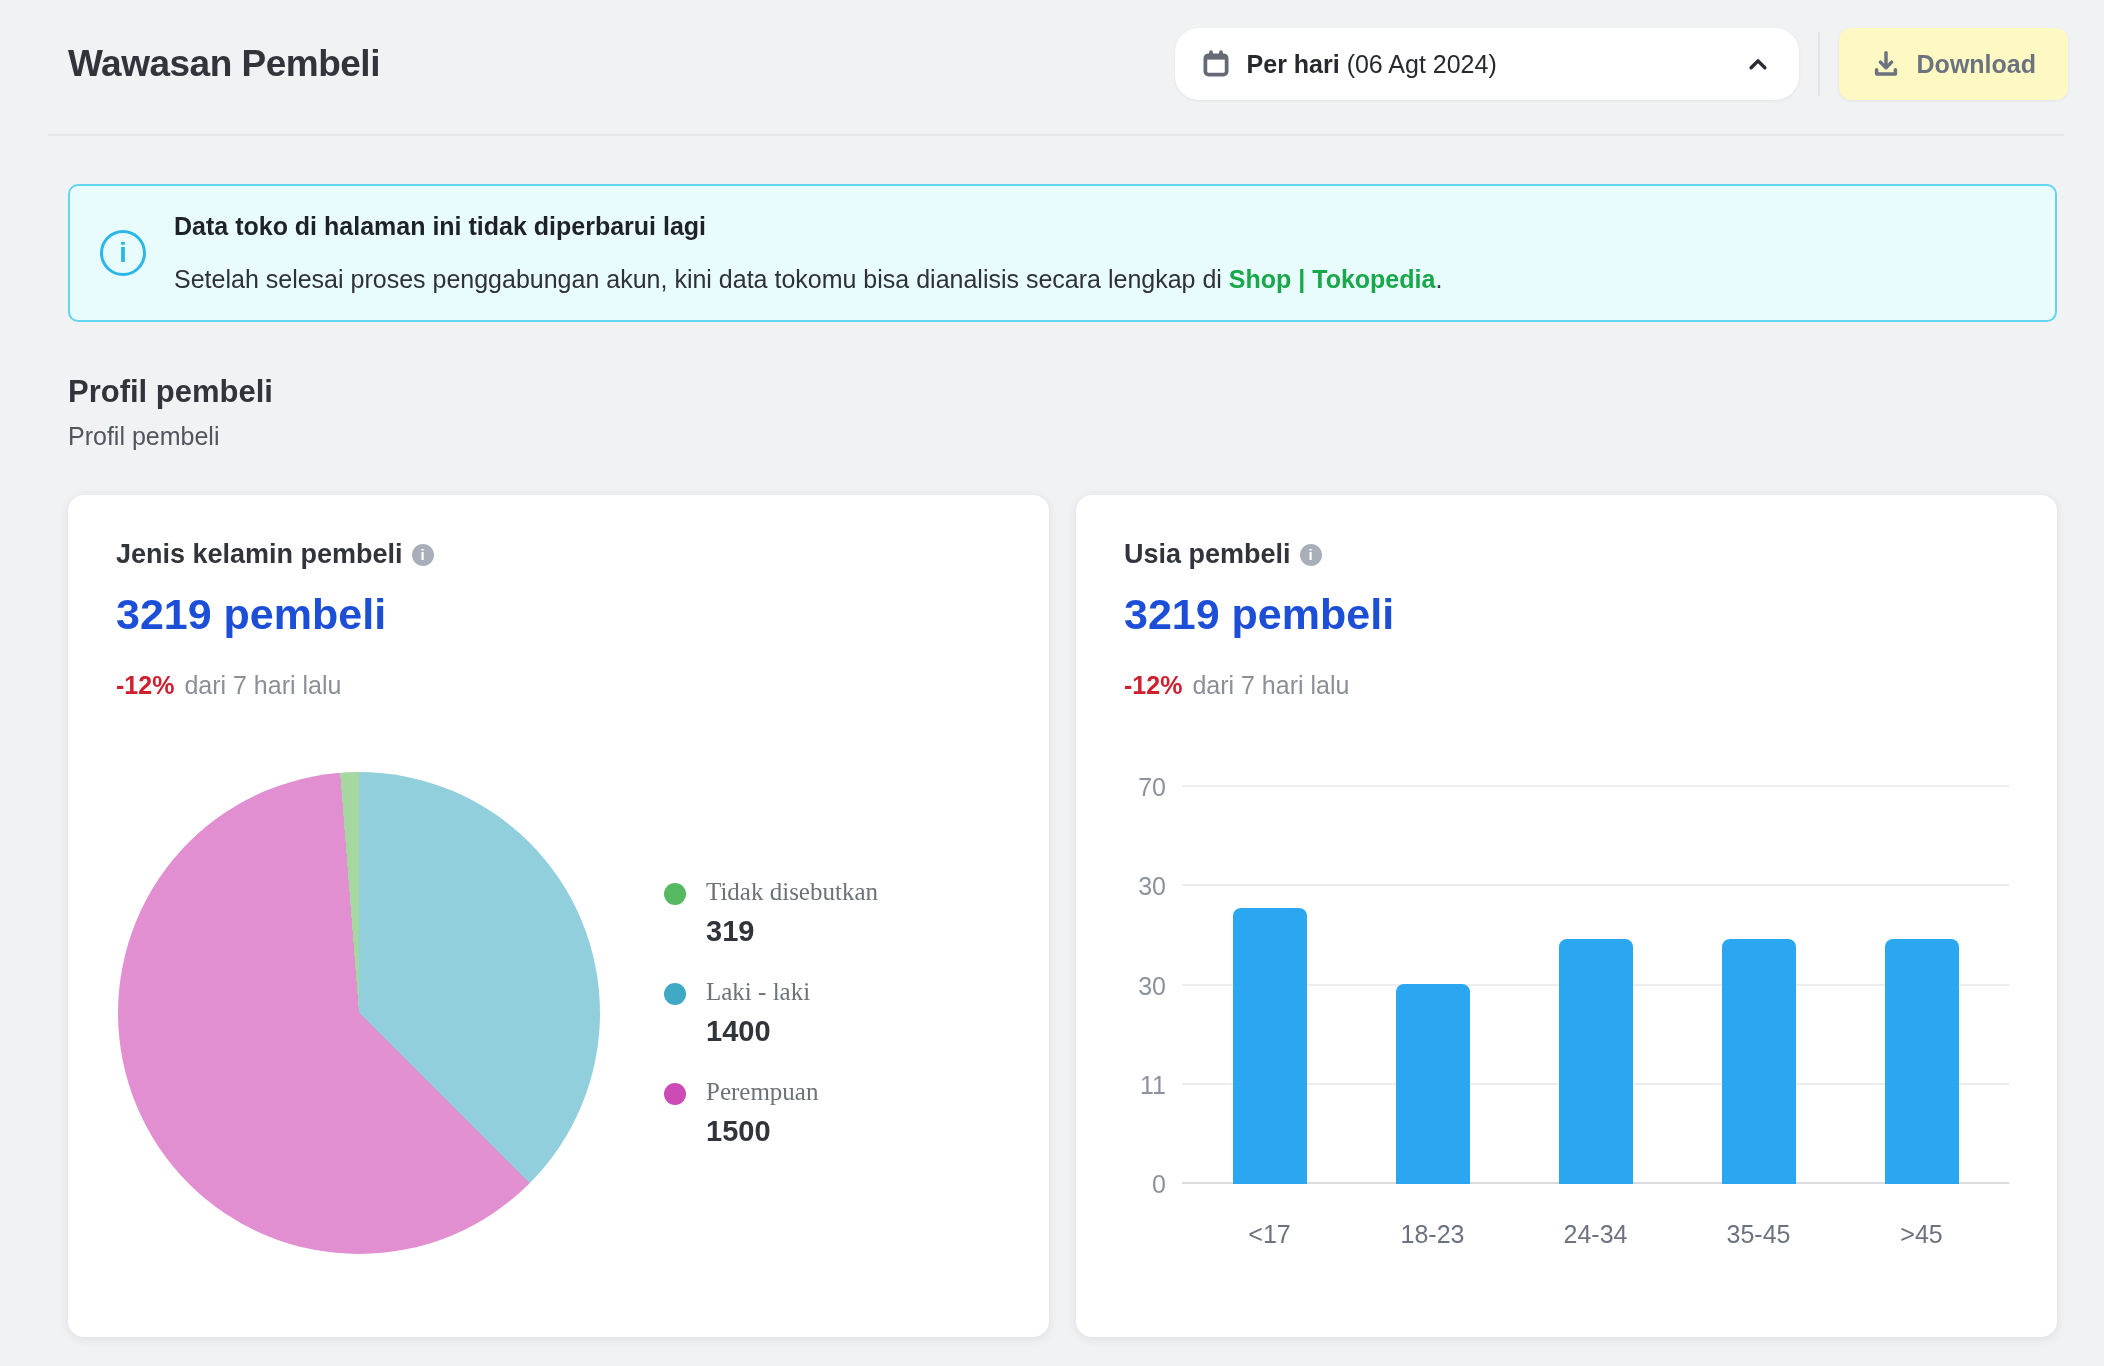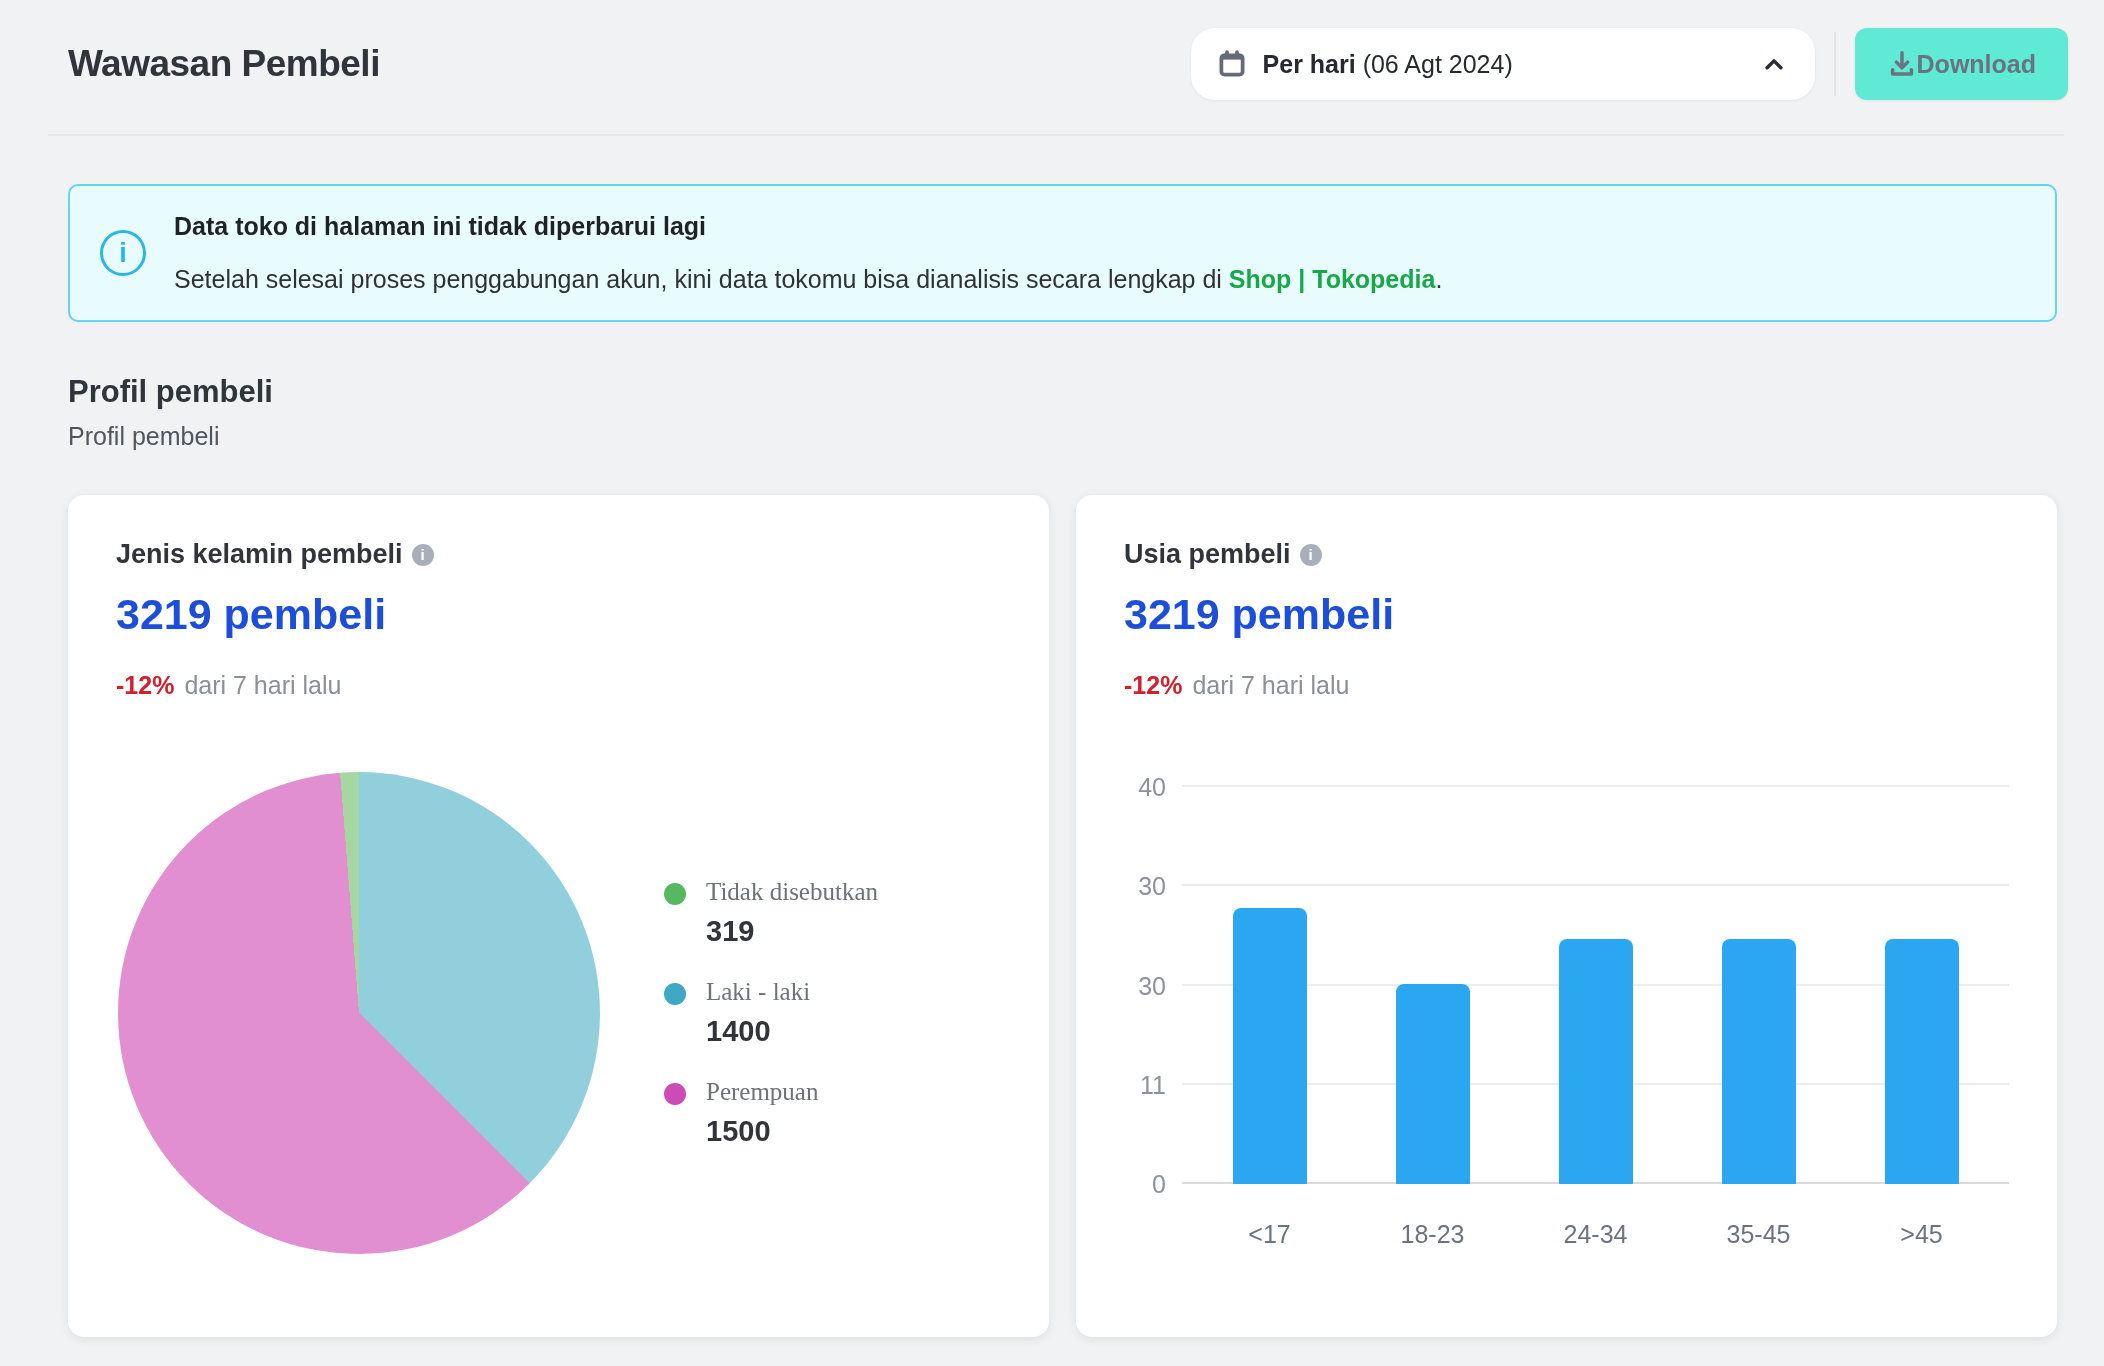--- a/index.html
+++ b/index.html
@@ -20,22 +20,22 @@
     width: 624px; height: 72px; background: #fff; border: none; border-radius: 24px;
     display: flex; align-items: center; gap: 16px; padding: 0 26px;
     font-family: inherit; font-size: 25px; color: #26292E; cursor: pointer;
     box-shadow: 0 1px 3px rgba(49,53,59,0.08);
   }
   .period-text b { font-weight: 700; }
   .period-text span { font-weight: 400; }
   .chev { margin-left: auto; display: flex; }
   .vdiv { width: 2px; height: 64px; background: #E2E4E8; }
   .dl-btn {
-    height: 72px; background: #5eead4; border: none; border-radius: 12px;
-    display: flex; align-items: center; padding: 0 32px;
+    height: 72px; background: #fef9c3; border: none; border-radius: 12px;
+    display: flex; align-items: center; gap: 16px; padding: 0 32px;
     font-family: inherit; font-size: 25px; font-weight: 700; color: #6B7280; cursor: pointer;
     box-shadow: 0 1px 3px rgba(49,53,59,0.08);
   }
   .hr { height: 2px; background: #E5E7EB; margin: 34px 40px 0 48px; }
 
   
   .banner {
     margin: 48px 47px 0 68px; height: 138px; border-radius: 10px;
     background: #E8FBFD; border: 2px solid #63D5EE;
     display: flex; align-items: center; padding: 0 30px;
@@ -209,21 +209,21 @@
         <span class="delta">-12%</span><span class="delta-suffix">dari 7 hari lalu</span>
       </div>
 
       <div class="bar-chart">
         <div class="plot">
           <div class="gridline g4"></div>
           <div class="gridline g3"></div>
           <div class="gridline g2"></div>
           <div class="gridline g1"></div>
           <div class="gridline g0 base"></div>
-          <span class="ytick g4">40</span>
+          <span class="ytick g4">70</span>
           <span class="ytick g3">30</span>
           <span class="ytick g2">30</span>
           <span class="ytick g1">11</span>
           <span class="ytick g0">0</span>
           <div class="bars">
             <div class="bar" style="height: 69.5%; background: rgb(43, 167, 241);"></div>
             <div class="bar" style="height: 50.5%; background: rgb(43, 167, 241);"></div>
             <div class="bar" style="height: 61.75%; background: rgb(43, 167, 241);"></div>
             <div class="bar" style="height: 61.75%; background: rgb(43, 167, 241);"></div>
             <div class="bar" style="height: 61.75%; background: rgb(43, 167, 241);"></div>

